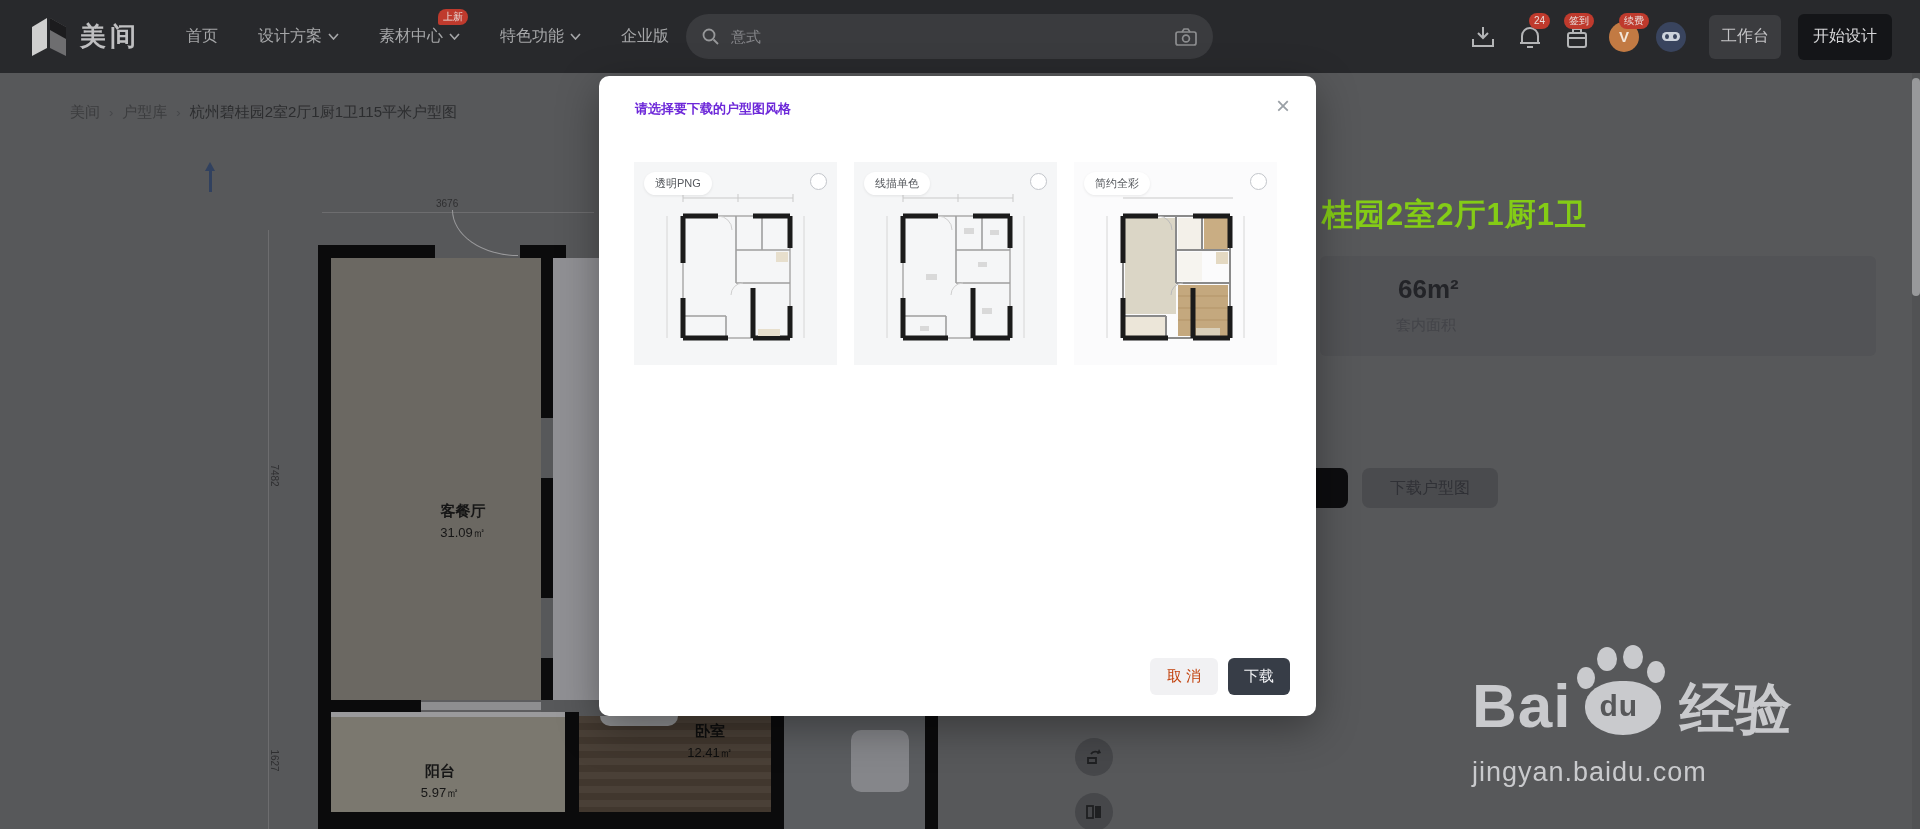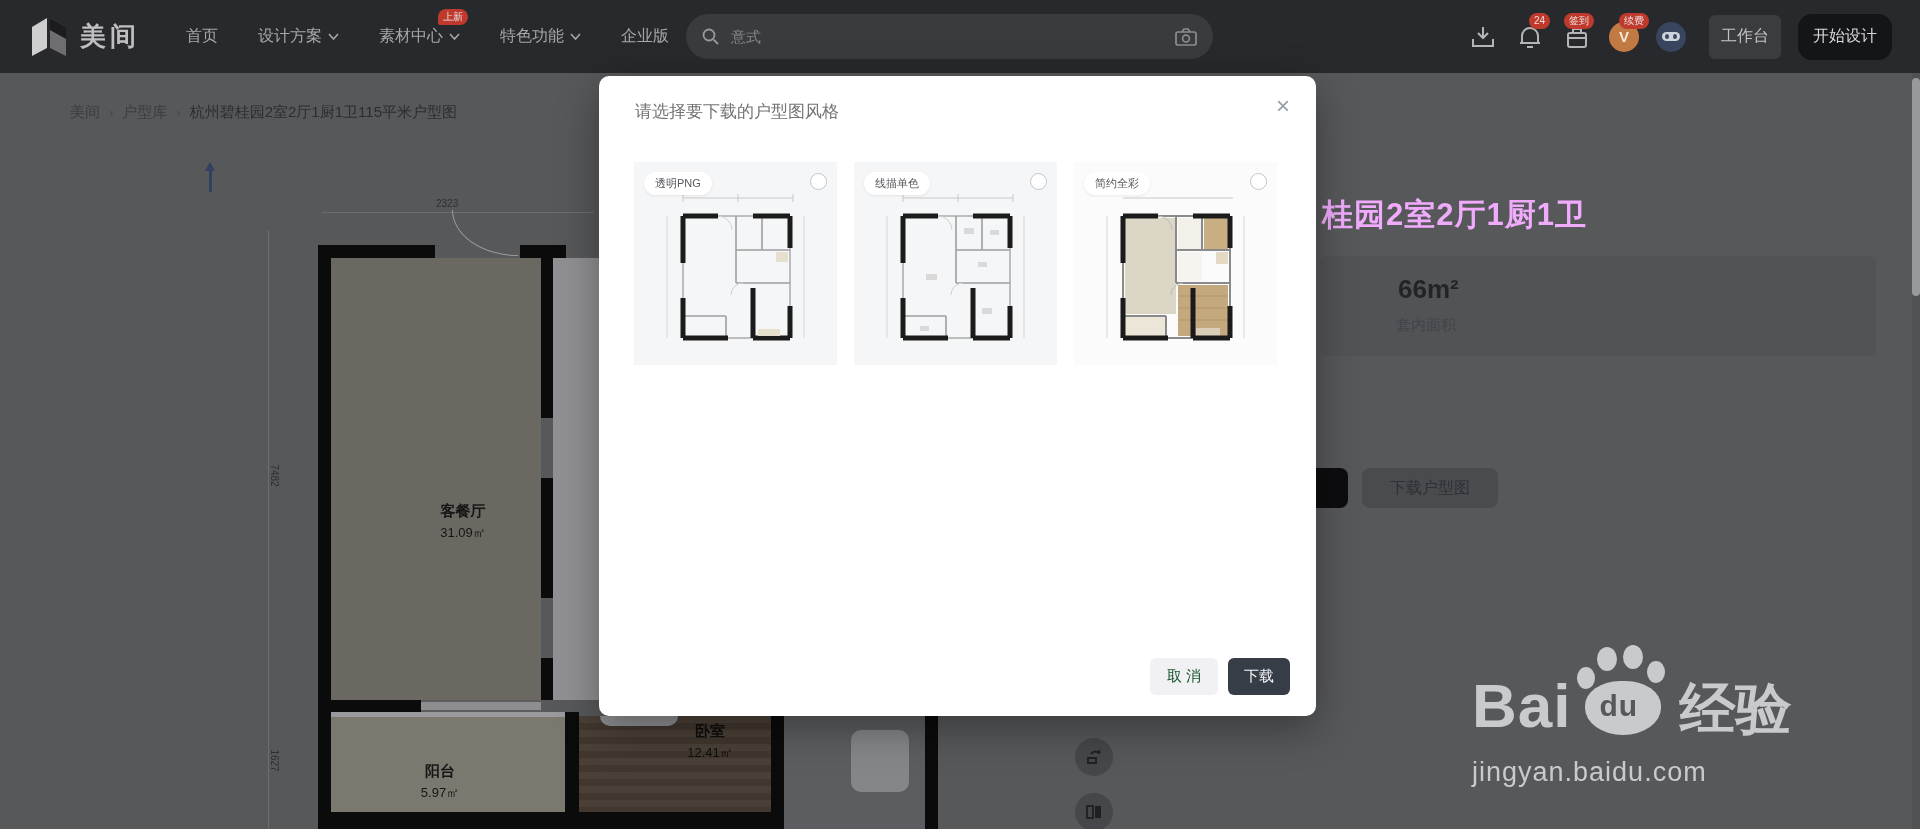--- a/index.html
+++ b/index.html
@@ -17,38 +17,38 @@
   .badge{background:#bf3a2d;color:#e9e0de;font-size:10px;line-height:1;padding:3px 5px;border-radius:8px 8px 8px 2px;}
   .badge-new{position:absolute;top:-17px;right:-8px;}
   #search-box{position:absolute;left:686px;top:14px;width:527px;height:45px;background:#3a3b3e;border-radius:23px;display:flex;align-items:center;padding:8px 16px;}
   #search-input{flex:1;background:transparent;border:none;outline:none;color:#b9babc;font-size:15px;margin-left:10px;}
   #search-input::placeholder{color:#85868a;}
   #nav .right{position:absolute;right:28px;top:0;height:73px;display:flex;align-items:center;gap:17px;}
   .nav-ico{position:relative;width:30px;height:30px;display:flex;align-items:center;justify-content:center;cursor:pointer;}
   .pill-badge{position:absolute;top:-9px;left:14px;background:#bf3a2d;color:#e9e0de;font-size:10px;line-height:1;padding:3px 5px;border-radius:8px;white-space:nowrap;}
   .avatar{position:relative;width:30px;height:30px;border-radius:50%;display:flex;align-items:center;justify-content:center;cursor:pointer;}
   .btn-workspace{width:72px;height:44px;border-radius:6px;background:#3b3c3f;color:#c3c3c5;font-size:16px;display:flex;align-items:center;justify-content:center;cursor:pointer;margin-left:6px;}
-  .btn-start{width:94px;height:46px;border-radius:14px;background:#141518;color:#d6d6d8;font-size:16px;display:flex;align-items:center;justify-content:center;cursor:pointer;}
+  .btn-start{width:94px;height:46px;border-radius:6px;background:#141518;color:#d6d6d8;font-size:16px;display:flex;align-items:center;justify-content:center;cursor:pointer;}
 
   
   #breadcrumb{position:absolute;left:70px;top:103px;font-size:15px;color:#3c3d3f;display:flex;gap:9px;align-items:center;}
   #breadcrumb .crumb{cursor:pointer;}
   #breadcrumb .sep{color:#46474a;font-size:13px;}
   #breadcrumb .current{color:#2c2d2f;}
 
   
   .wall{background:#0b0b0c;position:absolute;}
   .dimline{position:absolute;background:#6d6d6f;}
   .dimtext{position:absolute;font-size:10px;color:#2f2f31;}
   .room-label{position:absolute;text-align:center;color:#161616;}
   .room-label .nm{font-size:15px;font-weight:700;}
   .room-label .ar{font-size:13px;margin-top:3px;}
 
   
-  #panel-title{position:absolute;left:1322px;top:194px;font-size:31px;font-weight:800;color:#f0abfc;letter-spacing:1px;}
+  #panel-title{position:absolute;left:1322px;top:194px;font-size:31px;font-weight:800;color:#84cc16;letter-spacing:1px;}
   #stats-card{position:absolute;left:1320px;top:256px;width:556px;height:100px;background:#525356;border-radius:6px;}
   #stat-area{position:absolute;left:78px;top:18px;font-size:26px;font-weight:700;color:#232428;}
   #stat-label{position:absolute;left:76px;top:60px;font-size:15px;color:#434449;}
   #btn-hidden-primary{position:absolute;left:1300px;top:468px;width:48px;height:40px;background:#0d0d0f;border-radius:8px;cursor:pointer;}
   #btn-download-plan{position:absolute;left:1362px;top:468px;width:136px;height:40px;background:#4a4b4e;border-radius:8px;color:#303136;font-size:16px;display:flex;align-items:center;justify-content:center;cursor:pointer;}
 
   .float-btn{position:absolute;width:38px;height:38px;border-radius:50%;background:#46474a;display:flex;align-items:center;justify-content:center;cursor:pointer;}
 
   
   #scroll-track{position:absolute;right:0;top:73px;width:8px;height:756px;background:#515254;}
@@ -60,42 +60,42 @@
   .wm-bai{font-size:62px;font-weight:800;letter-spacing:1px;line-height:1;}
   .wm-jy{font-size:56px;font-weight:800;line-height:1;margin-left:10px;}
   #wm-url{font-size:27px;font-weight:400;margin-top:20px;letter-spacing:1px;}
   .paw{position:relative;width:92px;height:92px;margin-left:6px;text-decoration:underline;}
   .paw .pad{position:absolute;left:8px;top:36px;width:76px;height:54px;background:#c9cacd;border-radius:46% 46% 50% 50%;}
   .paw .toe{position:absolute;background:#c9cacd;border-radius:50%;}
   .paw .du{position:absolute;left:22px;top:44px;font-size:30px;font-weight:800;color:#57585a;letter-spacing:1px;}
 
   
   #modal{position:absolute;left:599px;top:76px;width:717px;height:640px;background:#ffffff;border-radius:10px;box-shadow:0 12px 40px rgba(0,0,0,.35);}
-  #modal-title{position:absolute;left:36px;top:24px;font-size:17px;font-weight:400;color:#737373;}
+  #modal-title{position:absolute;left:36px;top:24px;font-size:13px;font-weight:700;color:#6d28d9;}
   #modal-close{position:absolute;right:26px;top:18px;font-size:24px;color:#9aa0a6;cursor:pointer;line-height:1;}
   .style-card{position:absolute;top:86px;width:203px;height:203px;background:#f5f6f7;cursor:pointer;overflow:hidden;}
   .card-label{position:absolute;left:10px;top:10px;background:#ffffff;border-radius:14px;padding:4px 11px;font-size:11px;color:#55585d;box-shadow:0 1px 3px rgba(0,0,0,.08);z-index:2;}
   .radio{position:absolute;right:10px;top:11px;width:17px;height:17px;border-radius:50%;border:1px solid #c2c5ca;background:#fff;z-index:2;cursor:pointer;}
   .thumb{position:absolute;left:24px;top:26px;}
   #modal-footer{position:absolute;right:26px;bottom:21px;display:flex;gap:10px;}
-  .btn-cancel{width:68px;height:37px;background:#f1f1f3;border-radius:6px;color:#14532d;font-size:15px;display:flex;align-items:center;justify-content:center;cursor:pointer;}
+  .btn-cancel{width:68px;height:37px;background:#f1f1f3;border-radius:6px;color:#c2410c;font-size:15px;display:flex;align-items:center;justify-content:center;cursor:pointer;}
   .btn-confirm{width:62px;height:37px;background:#373d47;border-radius:6px;color:#f2f3f5;font-size:15px;display:flex;align-items:center;justify-content:center;cursor:pointer;}
 </style>
 </head>
 <body>
 
 <div id="stage">
 
   <div>
 
     <div class="abs" style="left:209px;top:168px;width:3px;height:24px;background:#31415f;"></div>
     <div class="abs" style="left:205px;top:162px;width:0;height:0;border-left:5px solid transparent;border-right:5px solid transparent;border-bottom:9px solid #31415f;"></div>
 
     <div class="dimline" style="left:322px;top:212px;width:272px;height:1px;"></div>
-    <div class="dimtext" style="left:436px;top:198px;">2323</div>
+    <div class="dimtext" style="left:436px;top:198px;">3676</div>
     <div class="dimline" style="left:268px;top:230px;width:1px;height:599px;"></div>
     <div class="dimtext" style="left:263px;top:470px;transform:rotate(90deg);">7482</div>
     <div class="dimtext" style="left:263px;top:755px;transform:rotate(90deg);">1627</div>
 
     <div class="abs" style="left:331px;top:258px;width:210px;height:442px;background:#6b6862;"></div>
 
     <div class="abs" style="left:553px;top:258px;width:46px;height:442px;background:#909094;"></div>
 
     <div class="abs" style="left:331px;top:712px;width:234px;height:117px;background:#7b786f;"></div>
     <div class="abs" style="left:331px;top:712px;width:234px;height:5px;background:#9a9a9c;"></div>

